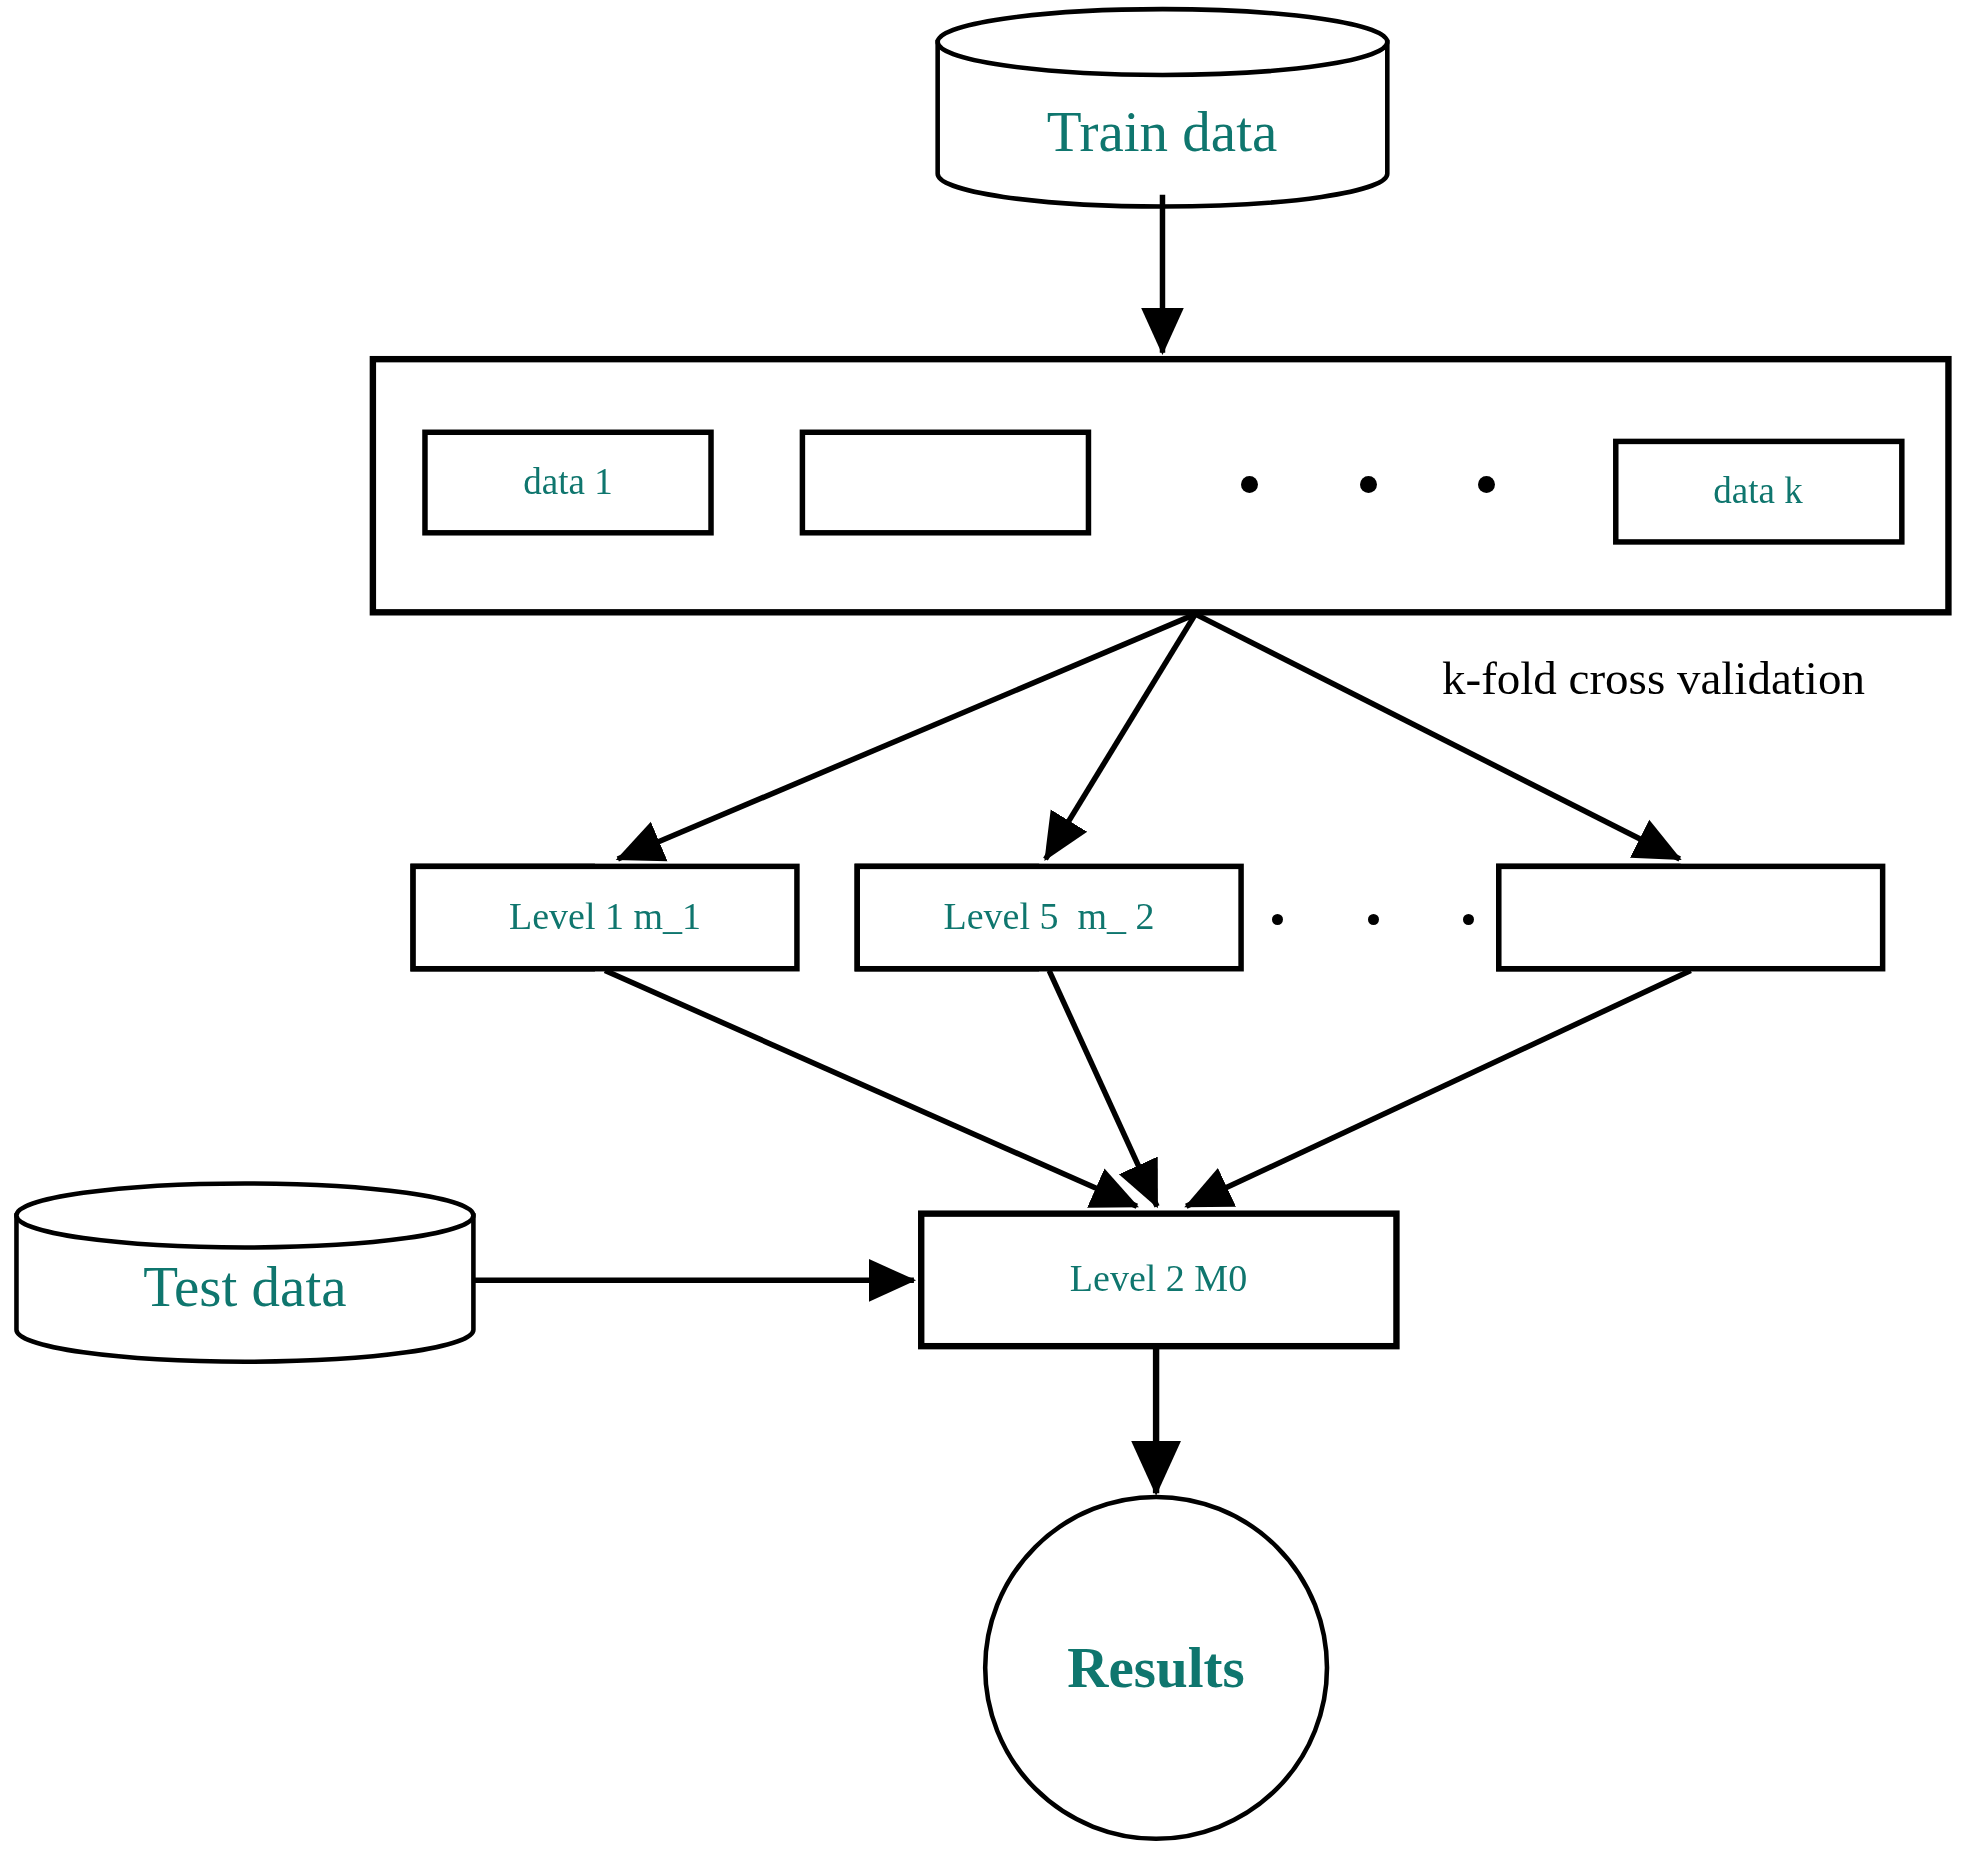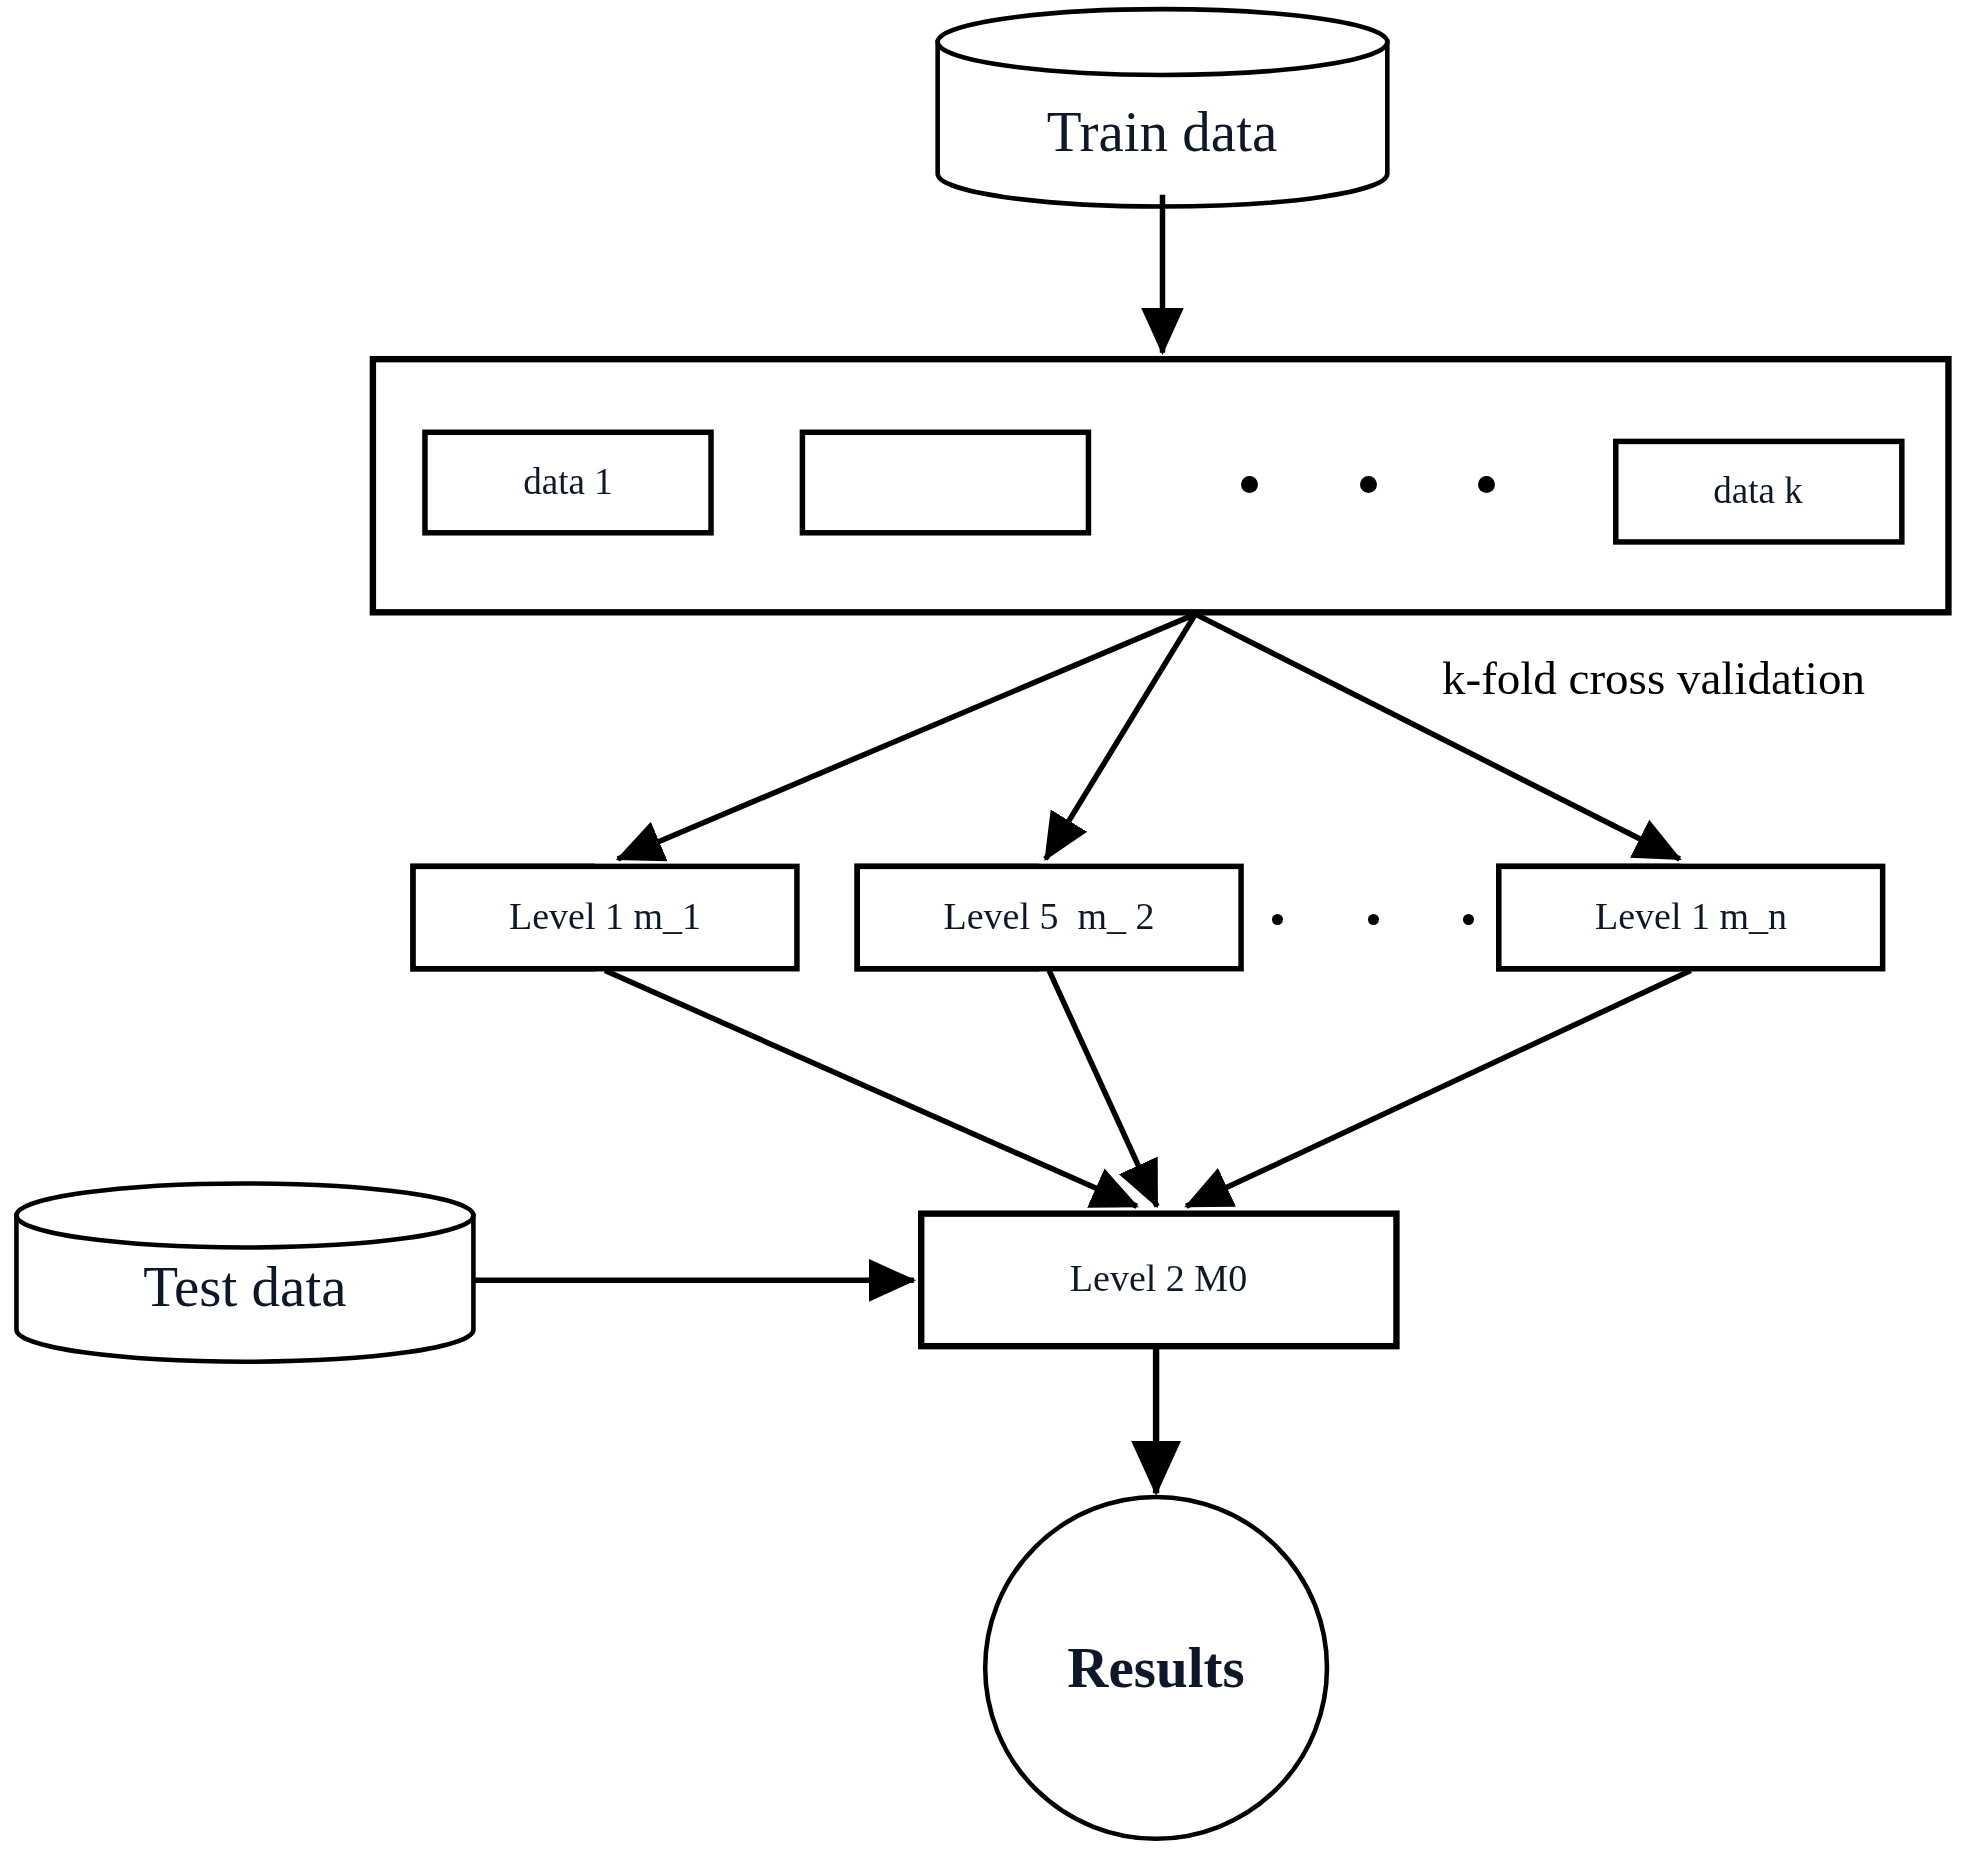--- a/index.html
+++ b/index.html
@@ -24,21 +24,21 @@
     top: 0;
     width: 1985px;
     height: 1868px;
   }
   .node-label {
     position: absolute;
     display: flex;
     align-items: center;
     justify-content: center;
     text-align: right;
-    color: #0f172a;
+    color: #0f766e;
     white-space: pre;
     pointer-events: none;
     line-height: 1.05;
   }
   .lbl-cyl      { font-size: 57px; }
   .lbl-results  { font-size: 57px; }
   .lbl-box      { font-size: 37px; }
   .lbl-level    { font-size: 38px; }
   .lbl-level2   { font-size: 38px; }
   .dot {
@@ -118,21 +118,20 @@
   <div class="dot" style="left:1241px; top:476px; width:17.4px; height:17.4px;"></div>
   <div class="dot" style="left:1360px; top:476px; width:17.4px; height:17.4px;"></div>
   <div class="dot" style="left:1478px; top:476px; width:17.4px; height:17.4px;"></div>
 
   <div class="caption-text" style="left:1442px; top:651px;">k-fold cross validation</div>
 
   <div class="node-label lbl-level" style="left:413px; top:866px; width:384px; height:102px;">Level 1 m_1</div>
 
   <div class="node-label lbl-level" style="left:857px; top:866px; width:384px; height:102px;">Level 5  m_ 2</div>
 
-  <div class="node-label lbl-level" style="left:1499px; top:866px; width:384px; height:102px;">Level 1 m_n</div>
 
   <div class="dot" style="left:1272px; top:914px; width:11px; height:11px;"></div>
   <div class="dot" style="left:1368px; top:914px; width:11px; height:11px;"></div>
   <div class="dot" style="left:1463px; top:914px; width:11px; height:11px;"></div>
 
   <div class="node-label lbl-cyl" style="left:16.4px; top:1250px; width:457px; height:73px;">Test data</div>
 
   <div class="node-label lbl-level2" style="left:921px; top:1213px; width:475px; height:132px;">Level 2 M0</div>
 
   <div class="node-label lbl-results" style="left:985px; top:1628px; width:342px; height:79px;font-weight:bold;">Results</div>

